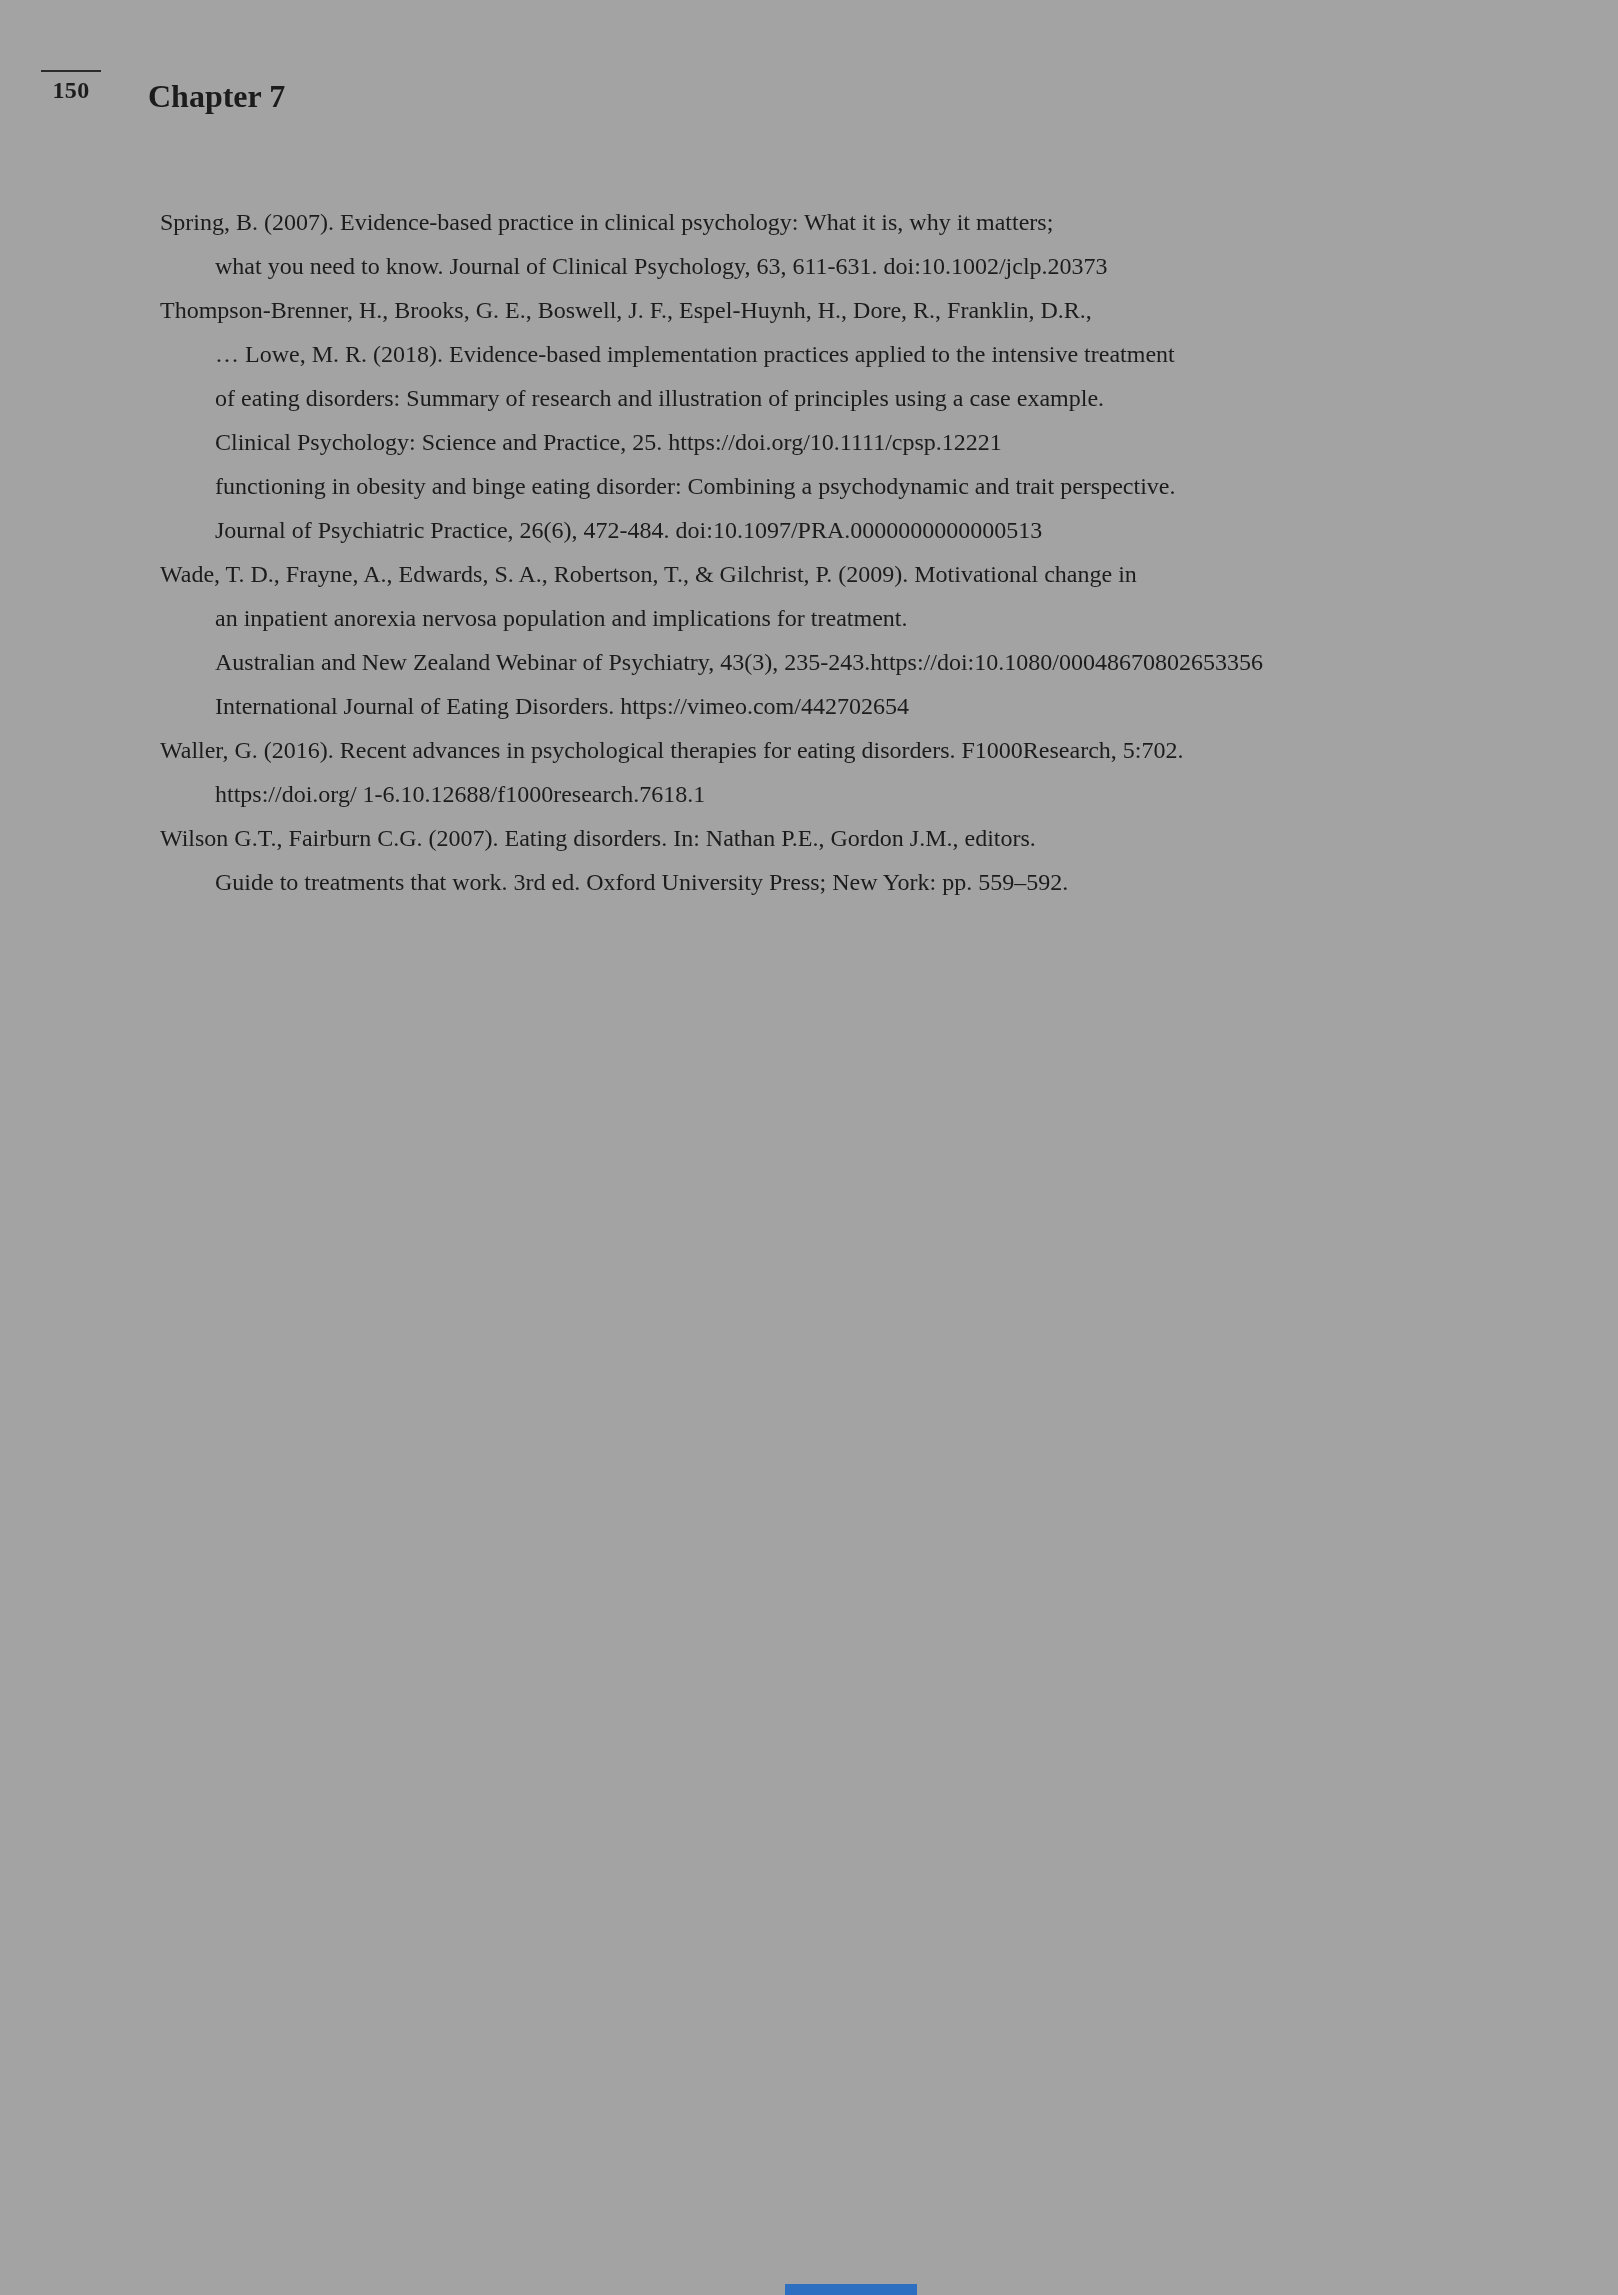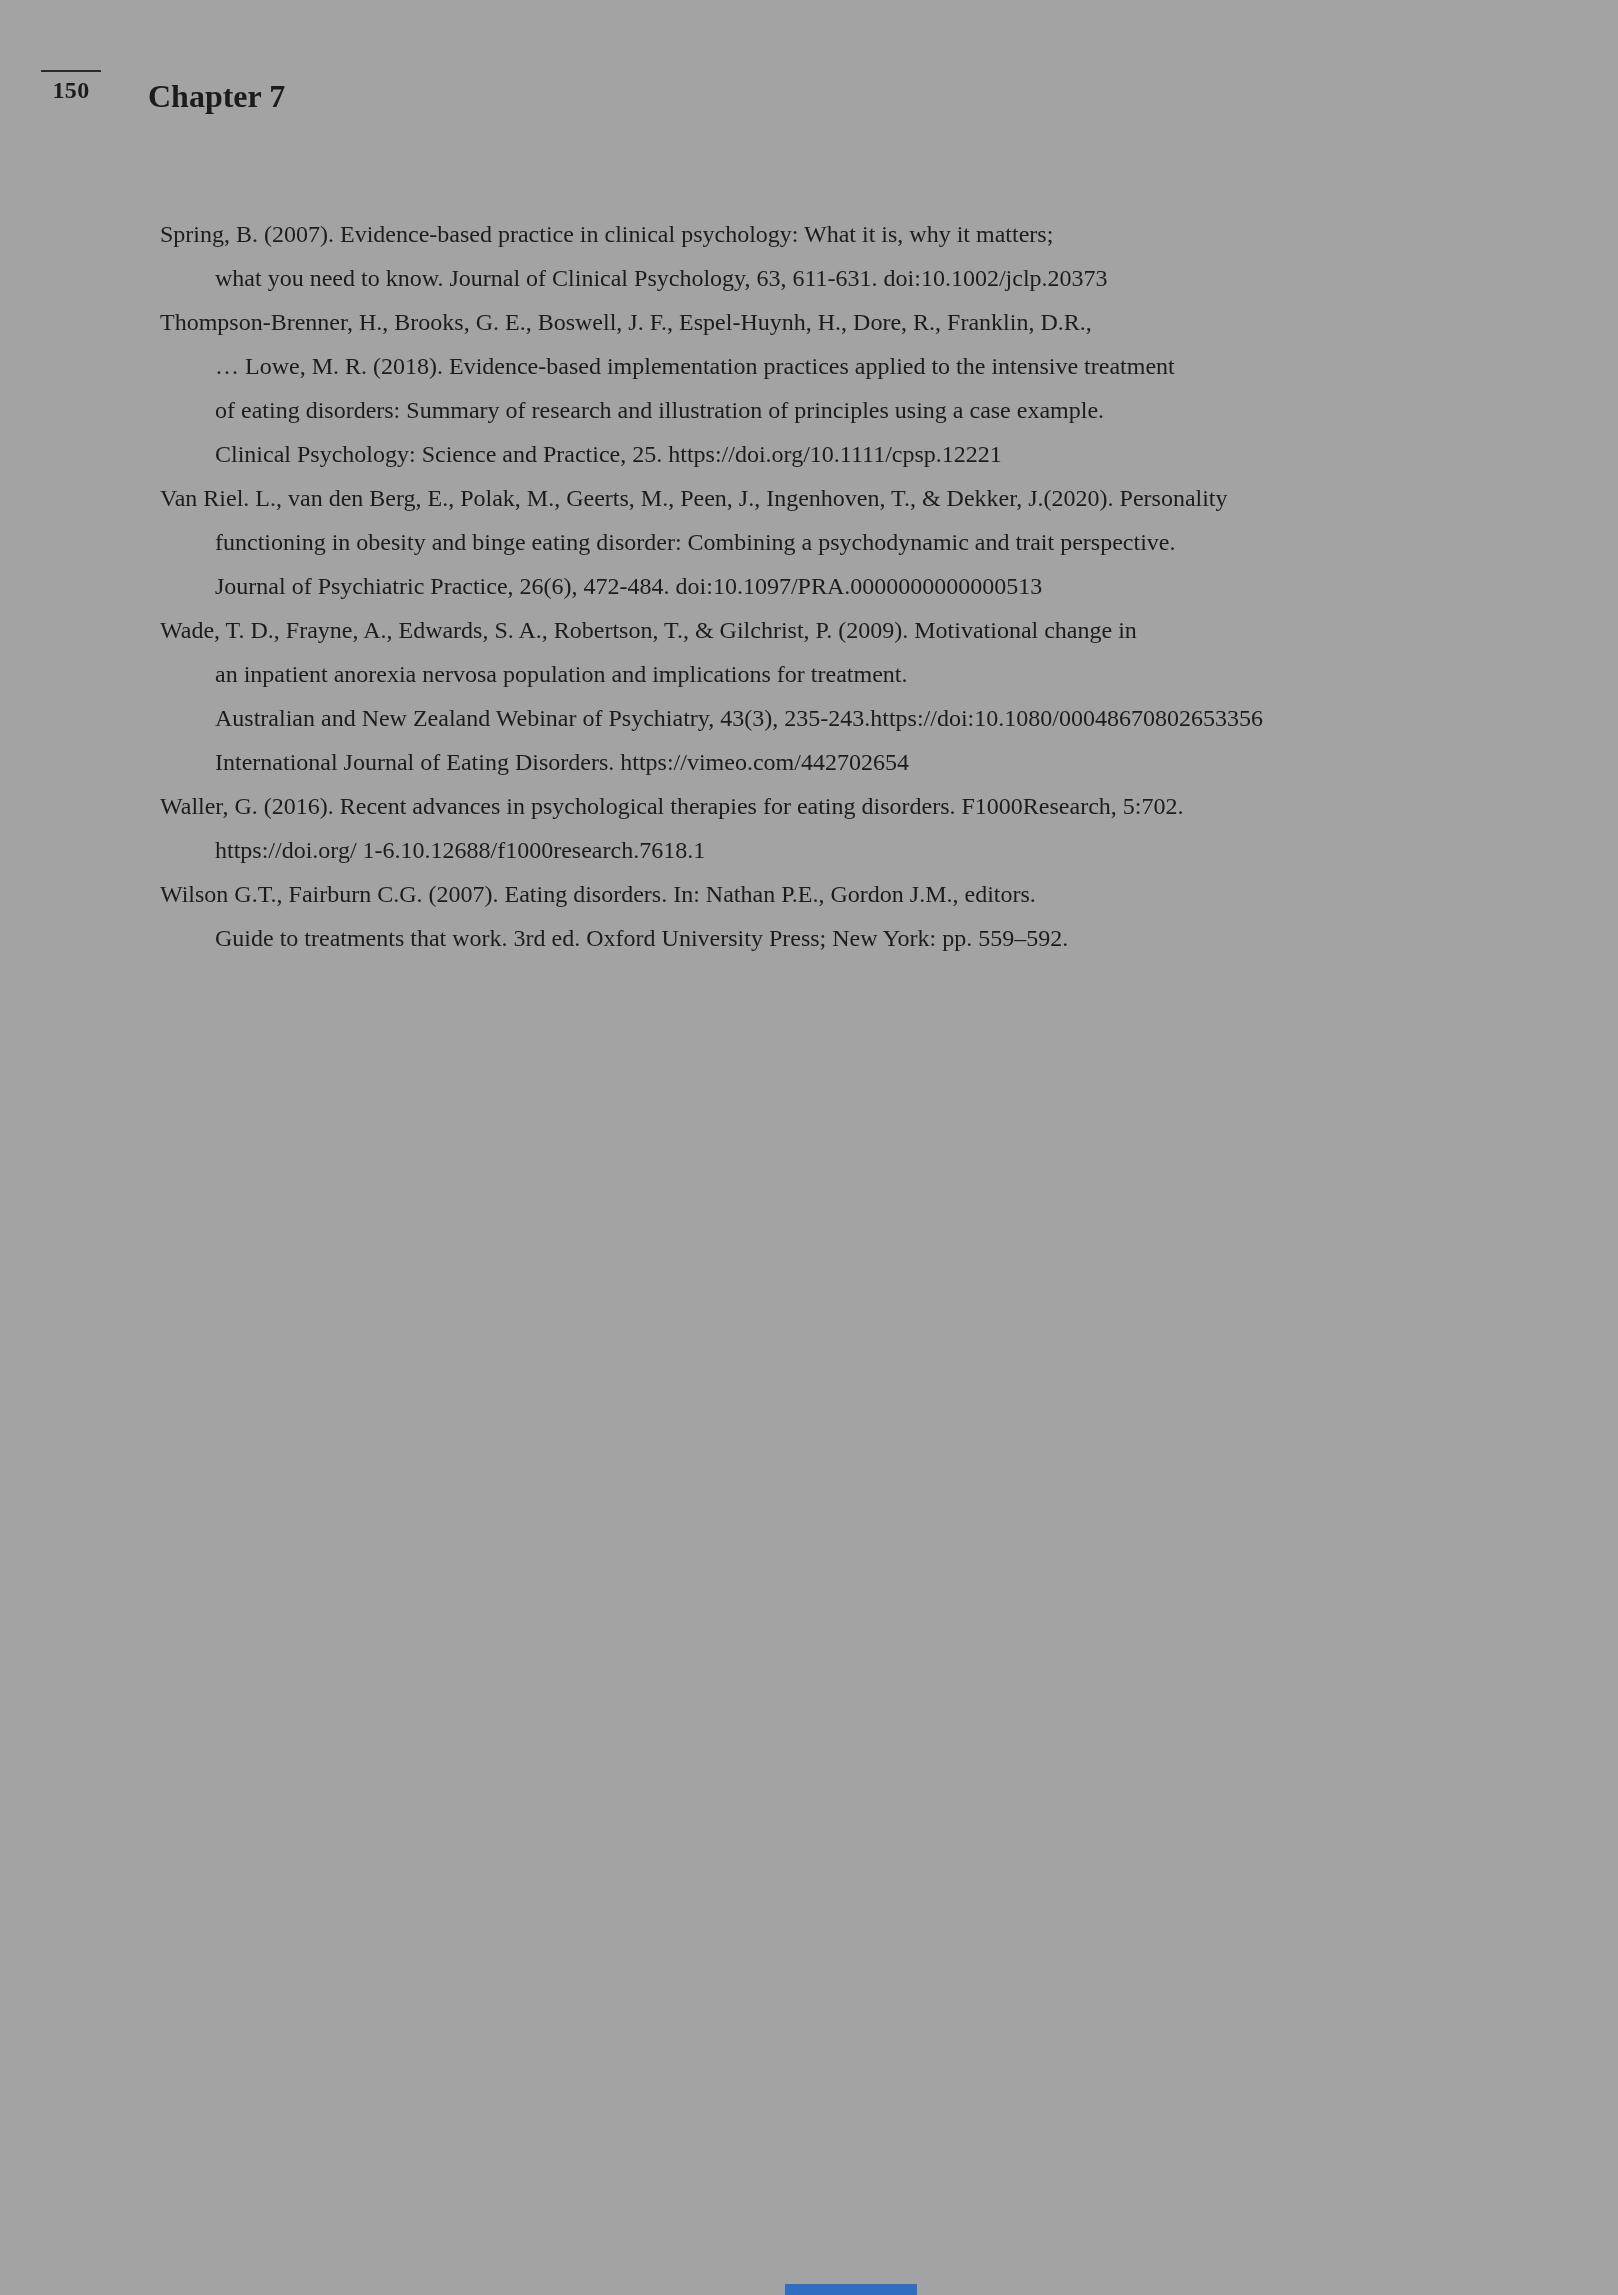--- a/index.html
+++ b/index.html
@@ -40,21 +40,21 @@
   .chapter {
     position: absolute;
     left: 148px;
     top: 7.7px;
     font-weight: bold;
     font-size: 32px;
   }
   .refs {
     position: absolute;
     left: 160px;
-    top: 212px;
+    top: 200px;
     width: 1347px;
     font-size: 24px;
     line-height: 44px;
   }
   .ref {
     margin: 0;
   }
   .ref-line {
     white-space: nowrap;
   }
@@ -89,21 +89,20 @@
         <div class="ref-line"><span>Spring, B. (2007). Evidence-based practice in clinical psychology: What it is, why it matters;</span></div>
         <div class="ref-line indent"><span>what you need to know. </span><span class="it">Journal of Clinical Psychology, 63, </span><span>611-631. doi:10.1002/jclp.20373</span></div>
       </div>
       <div class="ref">
         <div class="ref-line"><span>Thompson-Brenner, H., Brooks, G. E., Boswell, J. F., Espel-Huynh, H., Dore, R., Franklin, D.R.,</span></div>
         <div class="ref-line indent"><span>… Lowe, M. R. (2018). Evidence-based implementation practices applied to the intensive treatment</span></div>
         <div class="ref-line indent"><span>of eating disorders: Summary of research and illustration of principles using a case example.</span></div>
         <div class="ref-line indent"><span class="it">Clinical Psychology: Science and Practice, 25.</span><span> https://doi.org/10.1111/cpsp.12221</span></div>
       </div>
       <div class="ref">
-        <div class="ref-line"><span>Van Riel. L., van den Berg, E., Polak, M., Geerts, M., Peen, J., Ingenhoven, T., &amp; Dekker, J.(2020). Personality</span></div>
         <div class="ref-line indent"><span>functioning in obesity and binge eating disorder: Combining a psychodynamic and trait perspective.</span></div>
         <div class="ref-line indent"><span class="it">Journal of Psychiatric Practice, 26</span><span>(6), 472-484. doi:10.1097/PRA.0000000000000513</span></div>
       </div>
       <div class="ref">
         <div class="ref-line"><span>Wade, T. D., Frayne, A., Edwards, S. A., Robertson, T., &amp; Gilchrist, P. (2009). Motivational change in</span></div>
         <div class="ref-line indent"><span>an inpatient anorexia nervosa population and implications for treatment.</span></div>
         <div class="ref-line indent"><span>Australian and New Zealand Webinar of Psychiatry, </span><span class="it">43</span><span>(3), 235-243.https://doi:10.1080/00048670802653356</span></div>
       </div>
       <div class="ref">
         <div class="ref-line indent"><span>International Journal of Eating Disorders. https://vimeo.com/442702654</span></div>

